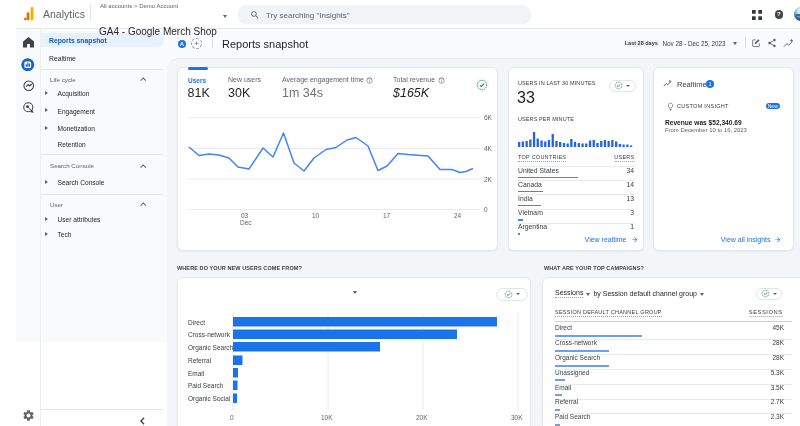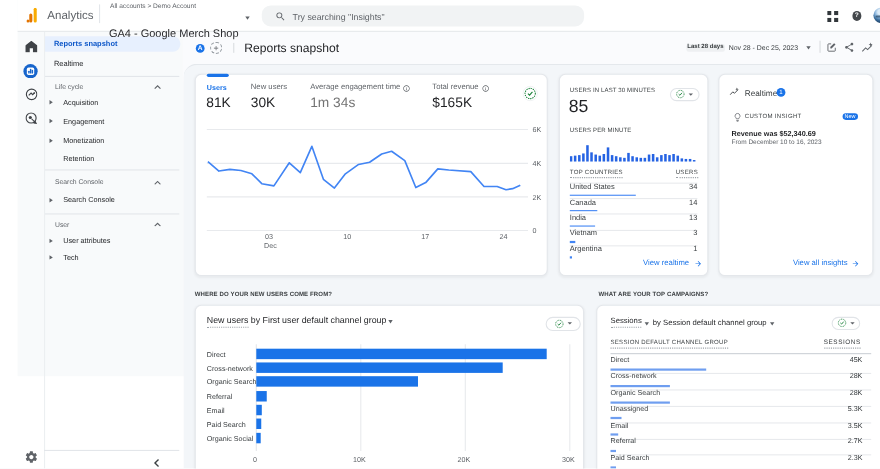--- a/index.html
+++ b/index.html
@@ -146,21 +146,21 @@
   <div class="abs" style="left:212px; top:86px; font-size:12.5px; color:#1f2023;">30K</div>
   <div class="abs grey" style="left:266px; top:76px; font-size:7px;">Average engagement time</div>
   <svg class="abs" style="left:350px; top:77px;" width="7" height="7" viewBox="0 0 24 24">
       <path fill="#5f6368" d="M11 7h2v2h-2zm0 4h2v6h-2zm1-9C6.48 2 2 6.48 2 12s4.48 10 10 10 10-4.48 10-10S17.52 2 12 2zm0 18c-4.41 0-8-3.59-8-8s3.59-8 8-8 8 3.59 8 8-3.59 8-8 8z"></path>
     </svg>
   <div class="abs" style="left:266px; top:86px; font-size:12.5px; color:#737373;">1m 34s</div>
   <div class="abs grey" style="left:377px; top:76px; font-size:7px;">Total revenue</div>
   <svg class="abs" style="left:422px; top:77px;" width="7" height="7" viewBox="0 0 24 24">
       <path fill="#5f6368" d="M11 7h2v2h-2zm0 4h2v6h-2zm1-9C6.48 2 2 6.48 2 12s4.48 10 10 10 10-4.48 10-10S17.52 2 12 2zm0 18c-4.41 0-8-3.59-8-8s3.59-8 8-8 8 3.59 8 8-3.59 8-8 8z"></path>
     </svg>
-  <div class="abs" style="left:377px; top:86px; font-size:12.5px; color:#1f2023;">$165K</div>
+  <div class="abs" style="left:377px; top:86px; font-size:12.5px; color:#1f2023;font-style:italic;">$165K</div>
   <svg class="abs" style="left:459px; top:78px;" width="14" height="14" viewBox="0 0 24 24">
       <circle cx="12" cy="12" r="11.2" fill="none" stroke="#eceef1" stroke-width="1.2"></circle>
       <circle cx="12" cy="12" r="8" fill="none" stroke="#188038" stroke-width="1.6" stroke-dasharray="2 1.4"></circle>
       <path fill="none" stroke="#188038" stroke-width="1.8" d="M8.5 12.2 L11 14.6 L15.5 9.5"></path>
     </svg>
 
   <svg class="abs" style="left:161px; top:100px;" width="321" height="130" viewBox="0 0 321 130">
     <g stroke="#e8eaed" stroke-width="1">
       <line x1="11" y1="17.7" x2="303" y2="17.7"></line>
       <line x1="11" y1="48.5" x2="303" y2="48.5"></line>
@@ -183,21 +183,21 @@
 
   <div class="card" style="left:492px; top:67px; width:136px; height:184px;"></div>
   <div class="abs uc" style="left:502px; top:80px; font-size:5.5px; letter-spacing:.1px; color:#3c4043;">Users in last 30 minutes</div>
   <div class="pillbtn" style="left:592.5px; top:79.5px; width:27.5px; height:12px;">
     <svg width="9" height="9" viewBox="0 0 24 24">
         <circle cx="12" cy="12" r="9" fill="none" stroke="#188038" stroke-width="2" stroke-dasharray="2.5 1.8"></circle>
         <path fill="none" stroke="#188038" stroke-width="2.2" d="M8 12.2 L11 15 L16 9"></path>
       </svg>
     <span class="caret" style="border-left-width:2px;border-right-width:2px;border-top-width:2.5px;"></span>
   </div>
-  <div class="abs" style="left:501px; top:89px; font-size:16px; color:#1f2023;">85</div>
+  <div class="abs" style="left:501px; top:89px; font-size:16px; color:#1f2023;">33</div>
   <div class="abs uc" style="left:502px; top:116px; font-size:5.5px; letter-spacing:.1px; color:#3c4043;">Users per minute</div>
   <svg class="abs" style="left:502px; top:131px;" width="117" height="16" viewBox="0 0 117 16">
       <g fill="#2563e3">
         <rect x="0.0" y="11.0" width="2.3" height="5"></rect>
         <rect x="3.7" y="10.5" width="2.3" height="5.5"></rect>
         <rect x="7.5" y="10.0" width="2.3" height="6"></rect>
         <rect x="11.2" y="8.5" width="2.3" height="7.5"></rect>
         <rect x="14.9" y="1.0" width="2.3" height="15"></rect>
         <rect x="18.6" y="7.5" width="2.3" height="8.5"></rect>
         <rect x="22.4" y="9.5" width="2.3" height="6.5"></rect>
@@ -270,21 +270,20 @@
   <div class="abs" style="left:649px; top:126.5px; font-size:5.9px; color:#5f6368;">From December 10 to 16, 2023</div>
   <div class="abs" style="left:754.5px; top:235.8px; font-size:7px; color:#1a73e8; transform:translateX(-100%);">View all insights</div>
   <svg class="abs" style="left:758px; top:236.2px;" width="7.5" height="7.5" viewBox="0 0 24 24">
       <path fill="#1a73e8" d="M12 4l-1.41 1.41L16.17 11H4v2h12.17l-5.58 5.59L12 20l8-8z"></path>
     </svg>
 
   <div class="abs uc" style="left:161px; top:265px; font-size:5.5px; letter-spacing:.1px; color:#3c4043; font-weight:bold;">Where do your new users come from?</div>
   <div class="abs uc" style="left:528px; top:265px; font-size:5.5px; letter-spacing:.1px; color:#3c4043; font-weight:bold;">What are your top campaigns?</div>
 
   <div class="card" style="left:161px; top:277px; width:354px; height:160px;"></div>
-  <div class="abs" style="left:172px; top:287px; font-size:8px; color:#1f2023;"><span class="dotted-u">New users</span> by First user default channel group</div>
   <div class="abs caret" style="left:337px; top:291px;"></div>
   <div class="pillbtn" style="left:480px; top:288px; width:31.5px; height:12.5px;">
     <svg width="9" height="9" viewBox="0 0 24 24">
         <circle cx="12" cy="12" r="9" fill="none" stroke="#188038" stroke-width="2" stroke-dasharray="2.5 1.8"></circle>
         <path fill="none" stroke="#188038" stroke-width="2.2" d="M8 12.2 L11 15 L16 9"></path>
       </svg>
     <span class="caret" style="border-left-width:2px;border-right-width:2px;border-top-width:2.5px;"></span>
   </div>
   <svg class="abs" style="left:161px; top:310px;" width="354" height="116" viewBox="0 0 354 116">
     <g stroke="#e8eaed" stroke-width="1">

